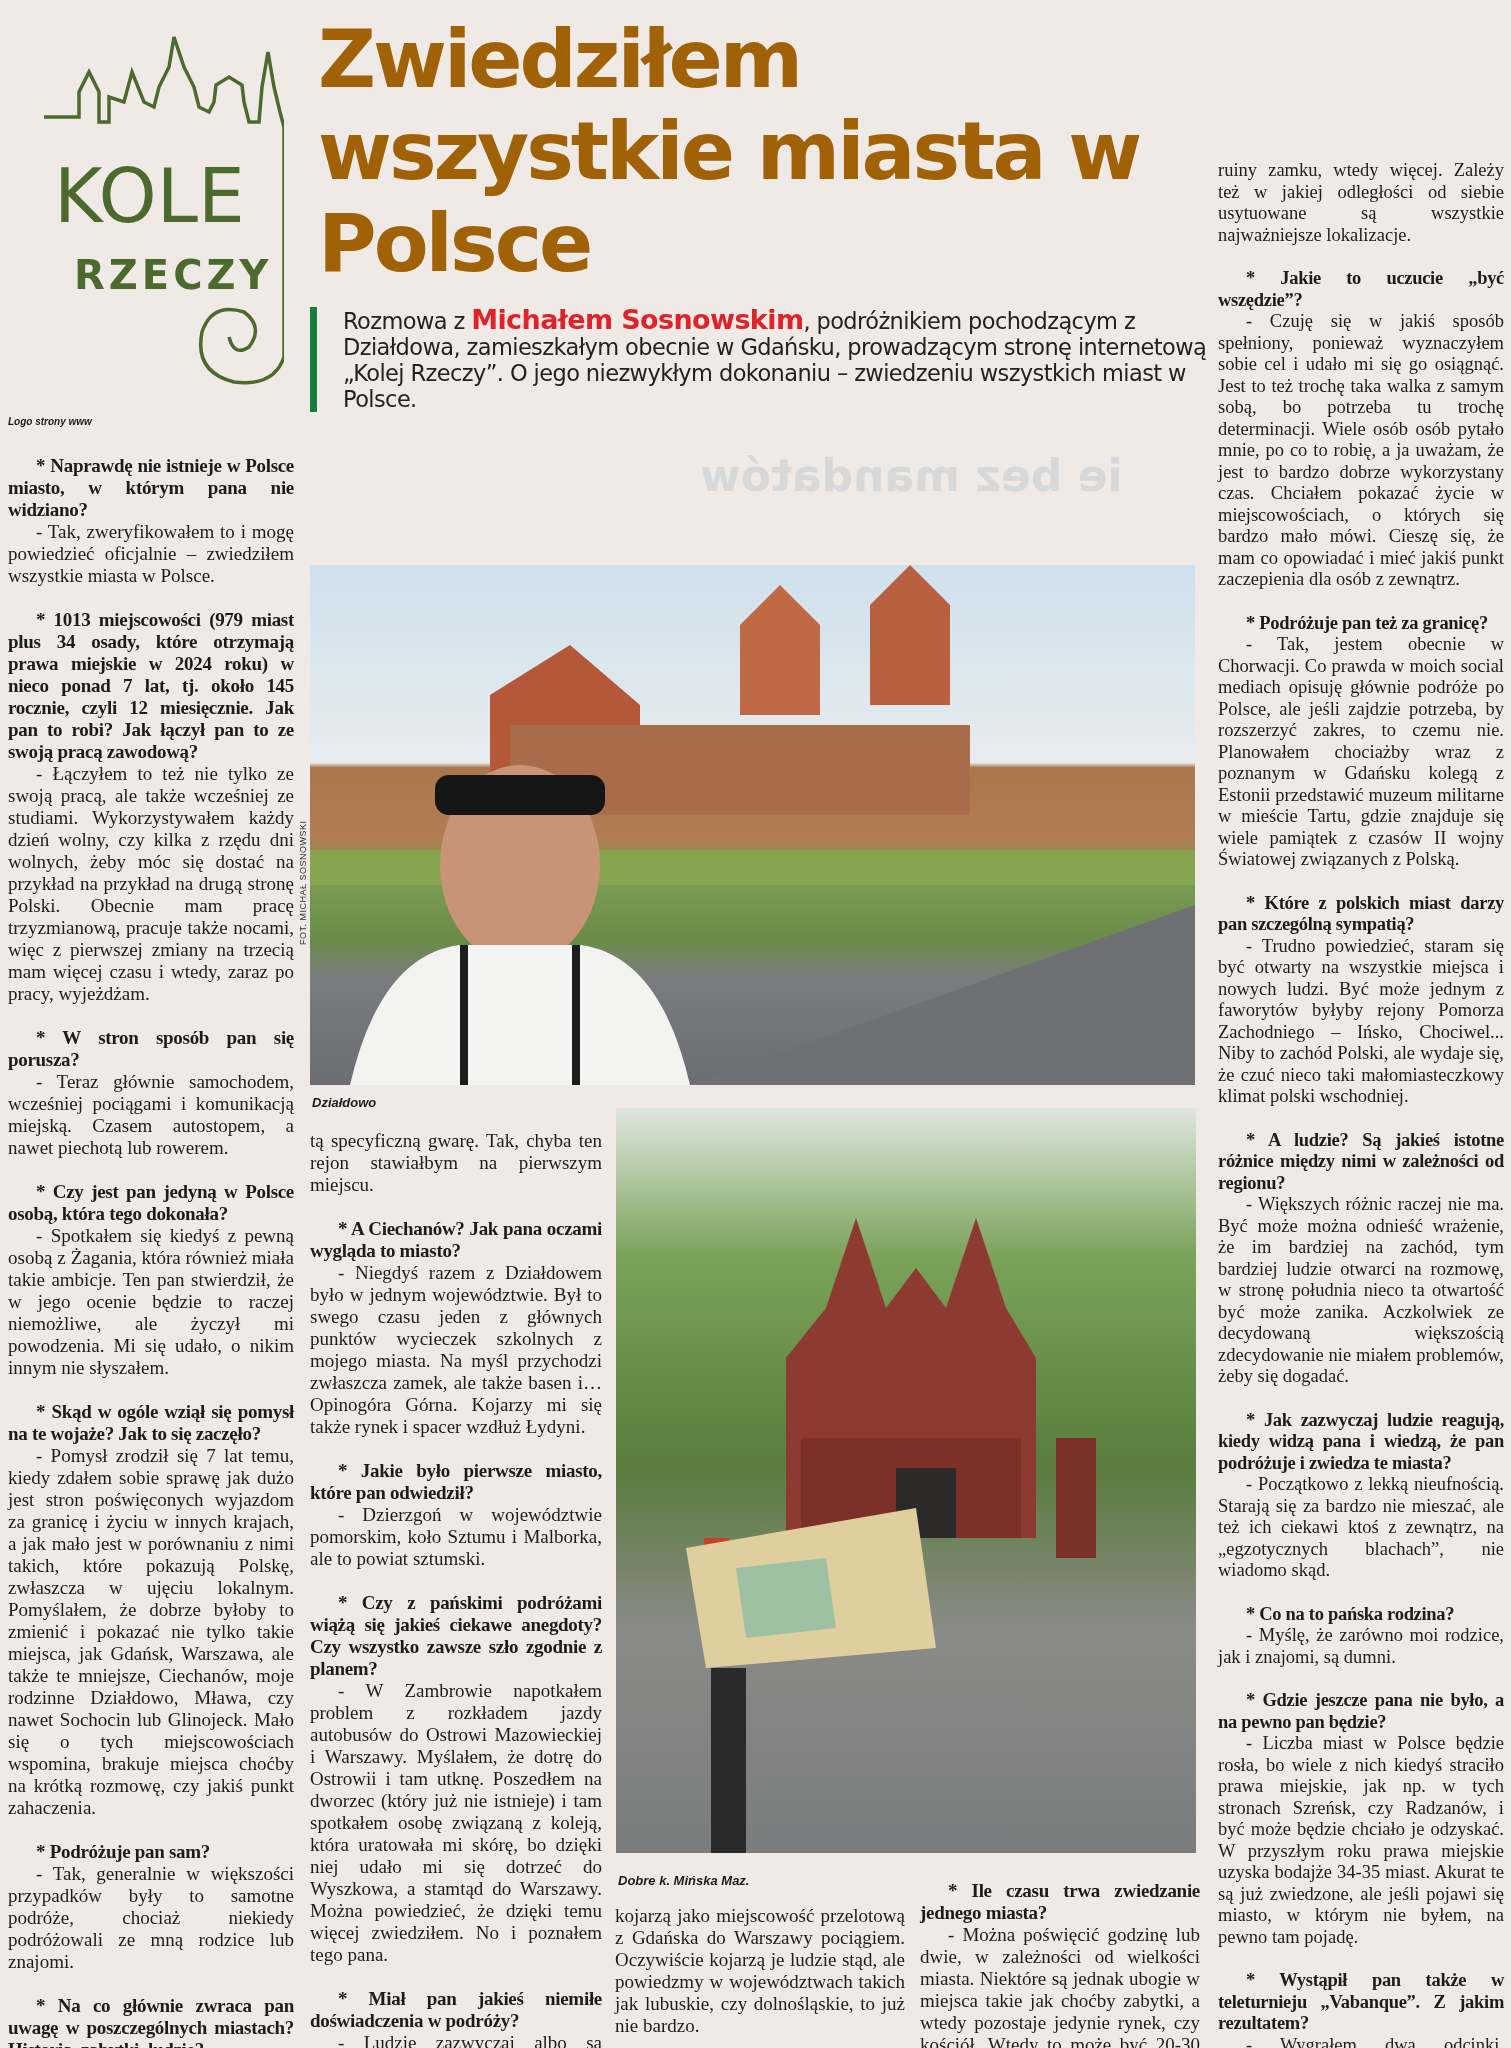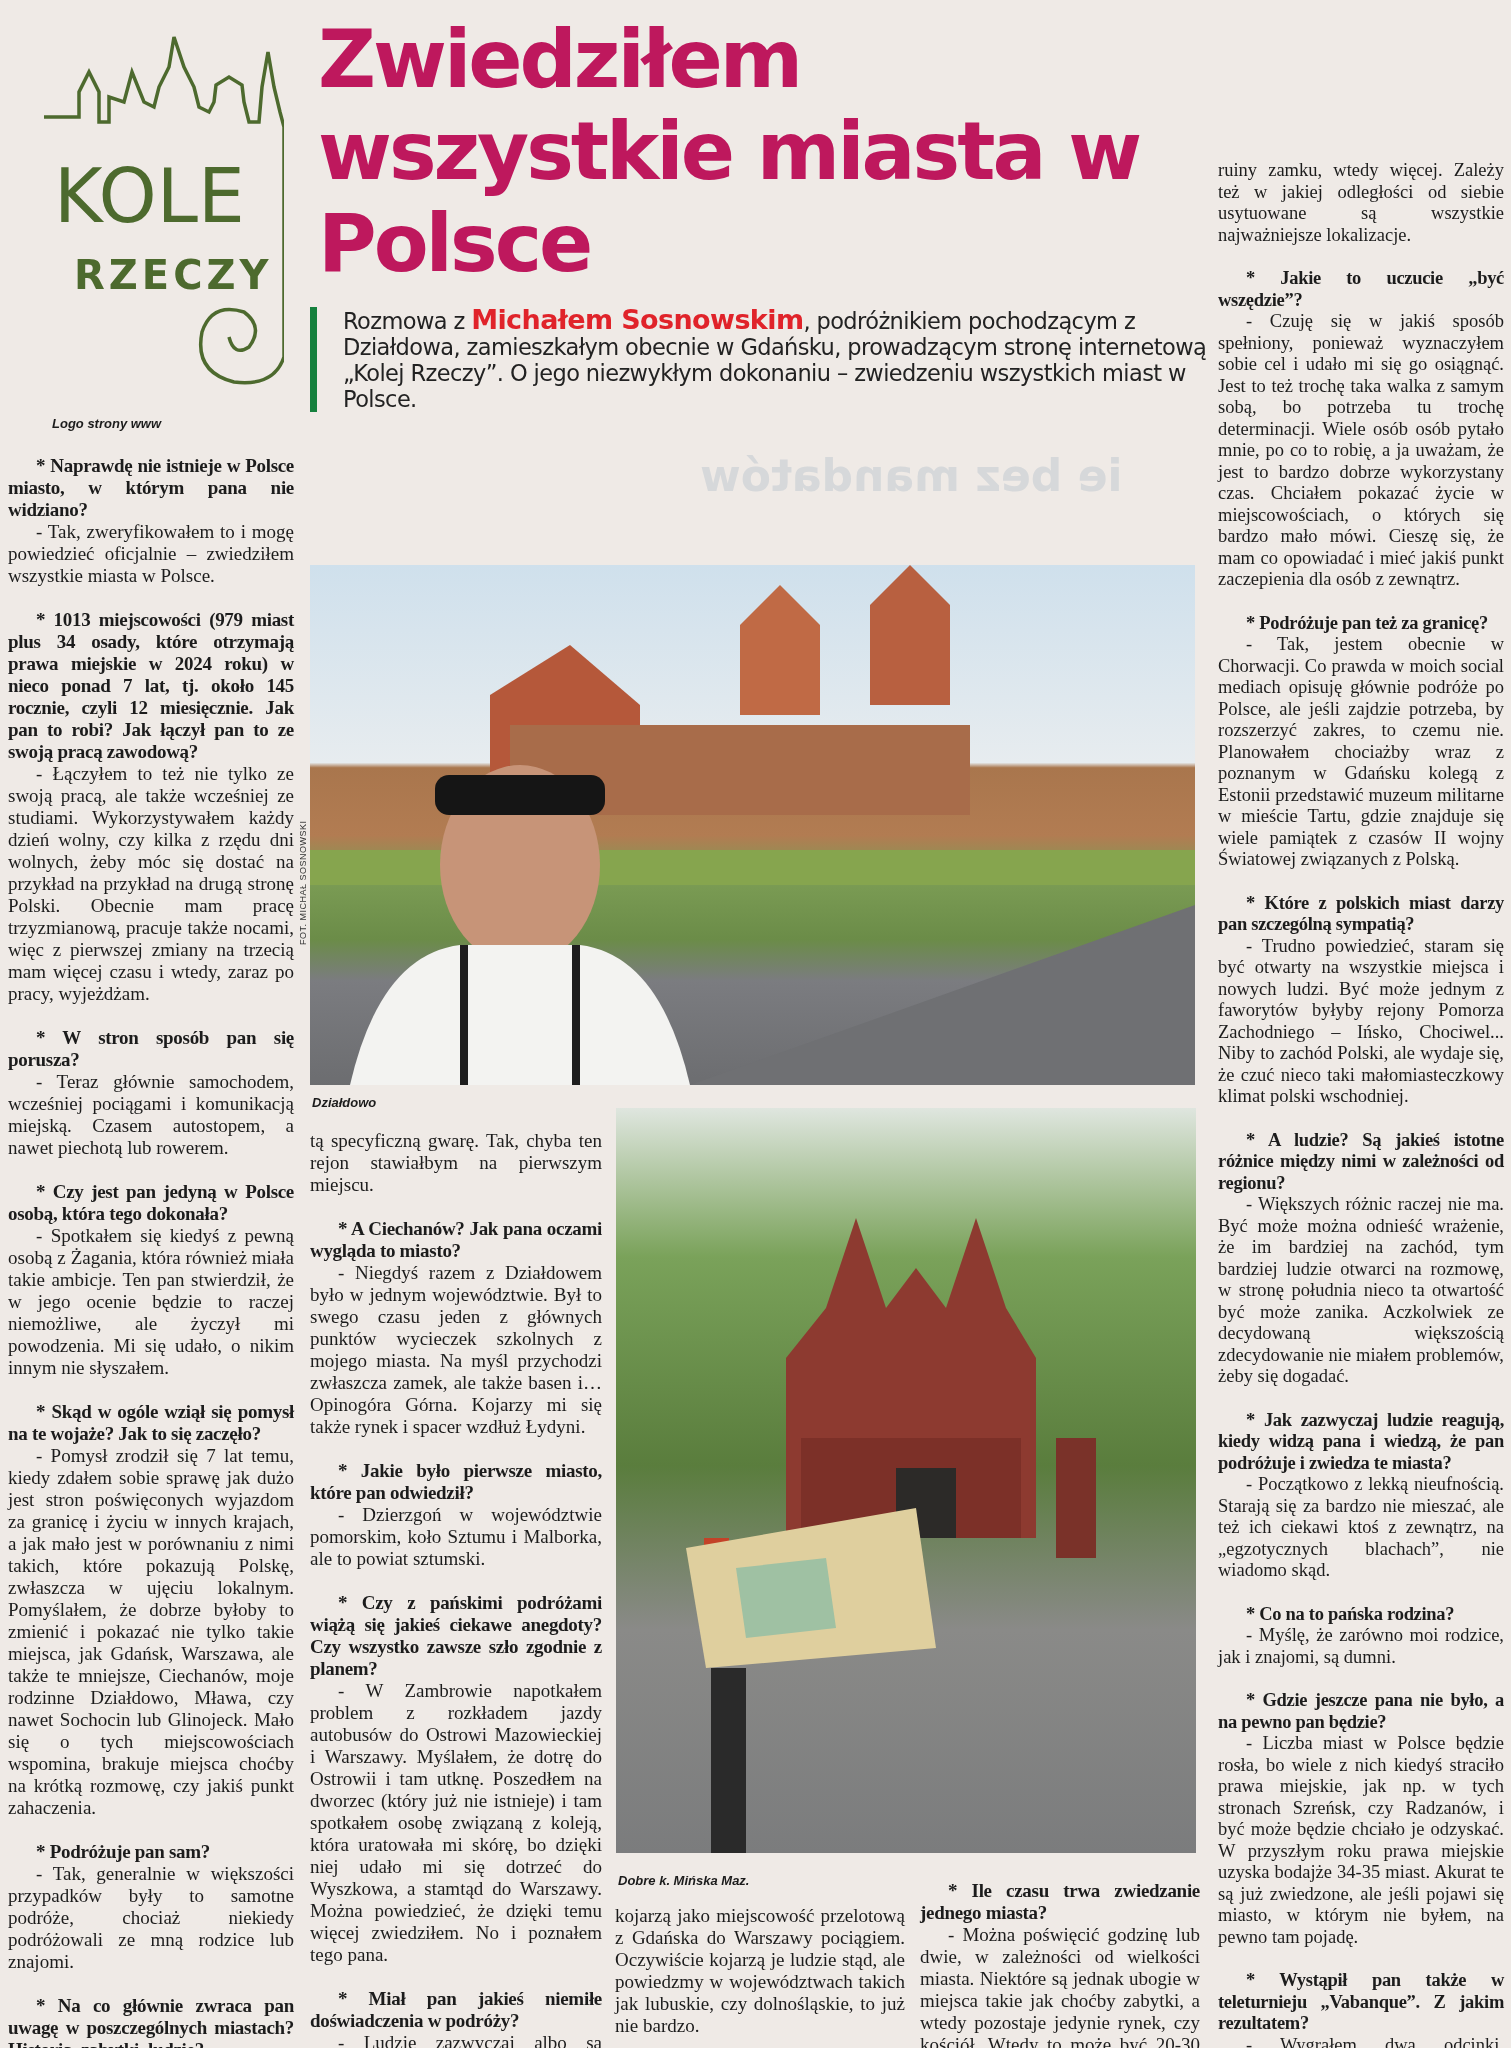--- a/index.html
+++ b/index.html
@@ -8,22 +8,22 @@
     background:#efeae6;
     font-family:"Liberation Serif", serif;
     color:#1c1c1c;
   }
   .abs { position:absolute; }
   .col { position:absolute; font-size:19px; line-height:22px; text-align:justify; }
   .col p { margin:0; text-indent:28px; }
   .col .q { font-weight:bold; margin-top:22px; text-indent:28px; letter-spacing:-0.3px; }
   .col .q:first-child { margin-top:0; }
   .logo-box { left:34px; top:27px; width:250px; height:370px; }
-  .logo-caption { left:8px; top:416px; font-family:"Liberation Sans", sans-serif; font-style:italic; font-weight:bold; font-size:13px;margin-left:44px; }
-  .headline { left:318px; top:14px; width:880px; font-family:"DejaVu Sans", sans-serif; font-weight:bold; font-size:80px; line-height:92px; letter-spacing:-3px; color:#be185d; }
+  .logo-caption { left:8px; top:416px; font-family:"Liberation Sans", sans-serif; font-style:italic; font-weight:bold; font-size:10px; }
+  .headline { left:318px; top:14px; width:880px; font-family:"DejaVu Sans", sans-serif; font-weight:bold; font-size:80px; line-height:92px; letter-spacing:-3px; color:#a16207; }
   .lead { left:310px; top:307px; width:880px; border-left:7px solid #15803d; padding-left:26px; font-family:"DejaVu Sans", sans-serif; font-size:22.5px; line-height:26px; letter-spacing:-0.6px; color:#222; }
   .lead .name { color:#e0232a; font-weight:bold; font-size:27px; }
   .photo { position:absolute; overflow:hidden; }
   .photo1 { left:310px; top:565px; width:885px; height:520px; background:linear-gradient(180deg,#cfe0ec 0%,#e7ecef 38%,#a9764d 39%,#b27c52 52%,#7c9d55 60%,#6b8c48 72%,#7b7c80 80%,#6c6d70 100%); }
   .photo2 { left:616px; top:1108px; width:580px; height:745px; background:linear-gradient(180deg,#dfe6df 0%,#7aa25a 20%,#5a7d3d 48%,#8a8a88 70%,#7b7c7d 100%); }
   .caption { position:absolute; font-family:"Liberation Sans", sans-serif; font-style:italic; font-weight:bold; font-size:13px;text-align:right; }
   .credit { position:absolute; left:298px; top:945px; font-family:"Liberation Sans", sans-serif; font-size:9px; letter-spacing:0.5px; transform:rotate(-90deg); transform-origin:left top; color:#333; }
   .ghost { position:absolute; font-family:"DejaVu Sans", sans-serif; font-weight:bold; color:#d6d8da; }
 </style>
 </head>

